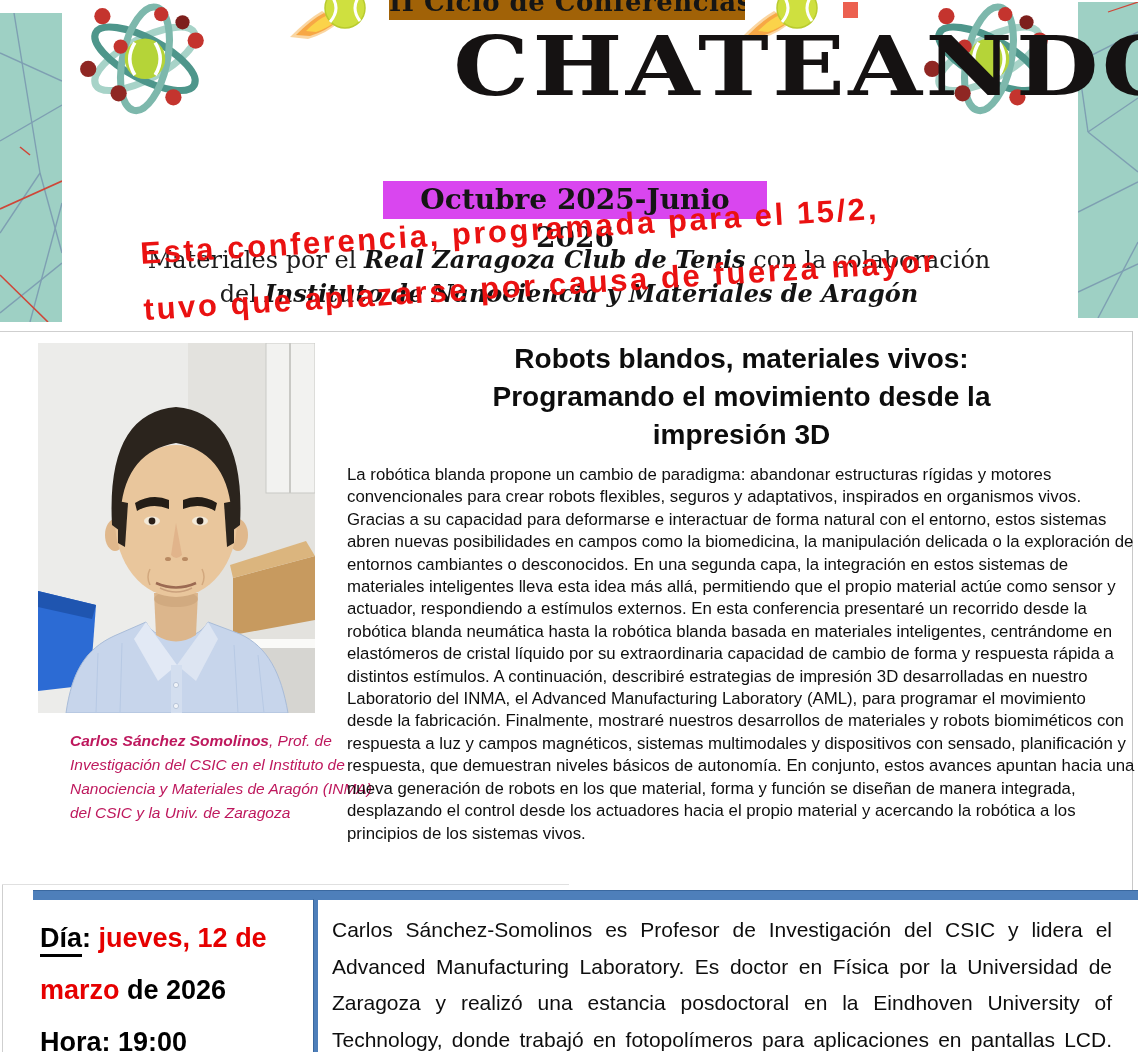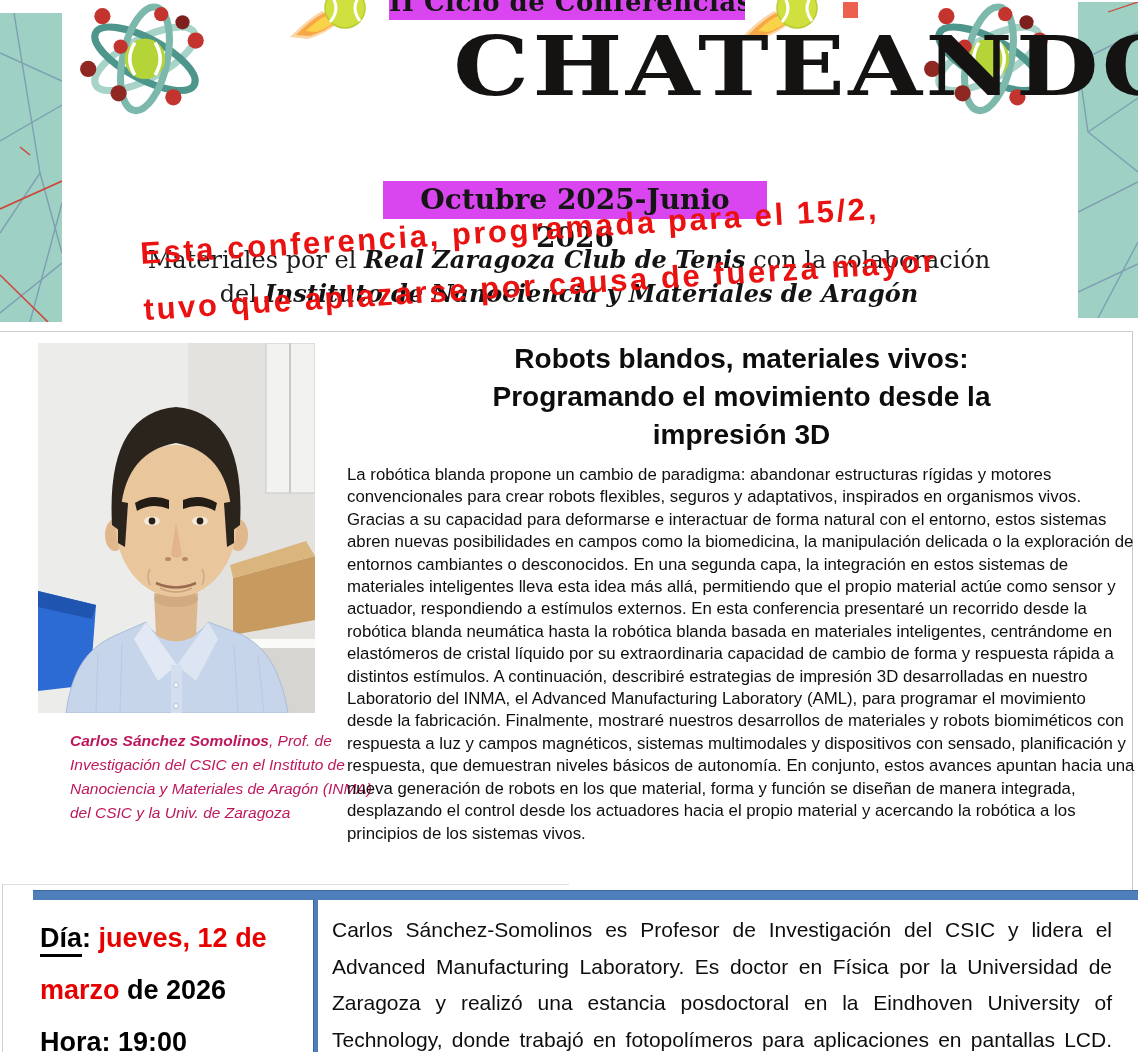--- a/index.html
+++ b/index.html
@@ -16,21 +16,21 @@
   
   .atom{position:absolute;width:142px;height:112px;}
   .atom-left{left:74px;top:2px;}
   .atom-right{left:918px;top:2px;}
   
   .flame{position:absolute;width:80px;height:52px;top:-9px;}
   .flame-left{left:288px;}
   .flame-right{left:740px;}
   
   .series-banner{
-    left:389px;top:0;width:356px;height:20px;background:#d946ef;overflow:hidden;
+    left:389px;top:0;width:356px;height:20px;background:#a16207;overflow:hidden;
     text-align:center;
   }
   .series-banner span{
     display:block;margin-top:-13px;font-family:"DejaVu Serif",serif;
     font-weight:700;font-size:26px;color:#151515;letter-spacing:.5px;white-space:nowrap;
   }
   .pink-fragment{left:843px;top:2px;width:15px;height:16px;background:#ec6050;}
   .main-title{
     left:0;right:0;top:22px;text-align:right;
     font-family:"DejaVu Serif",serif;font-weight:700;color:#151212;

